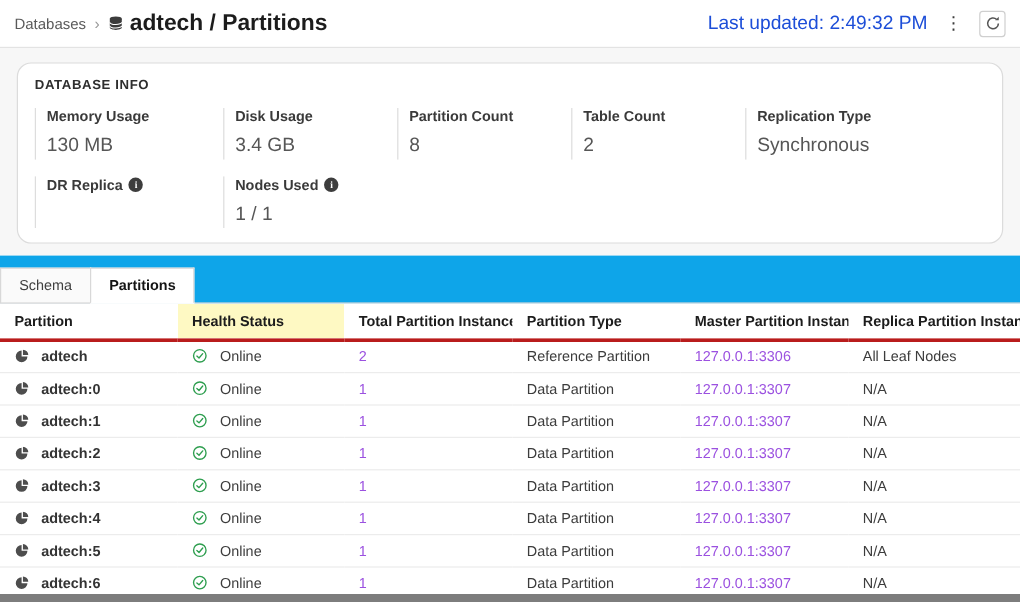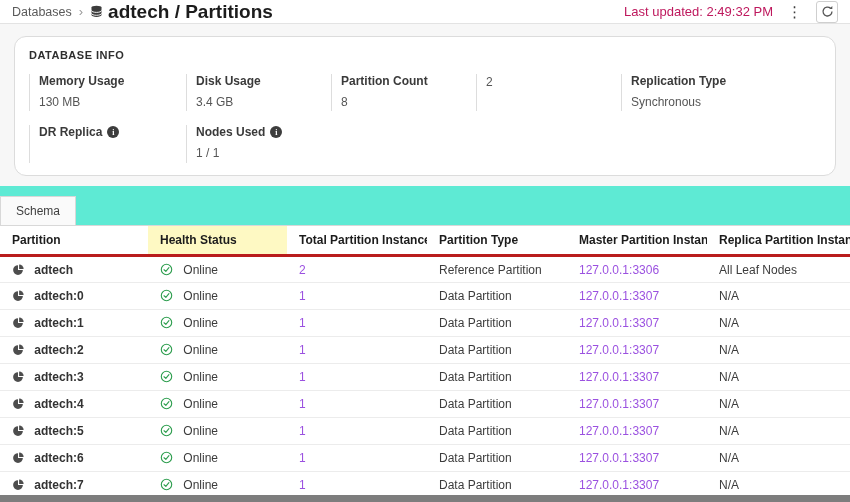--- a/index.html
+++ b/index.html
@@ -5,29 +5,29 @@
   * { box-sizing: border-box; }
   html,body { margin:0; padding:0; }
   body {
     width:850px; height:502px; overflow:hidden; position:relative;
     font-family:"Liberation Sans", sans-serif;
     background:#ffffff; color:#333;
   }
 
   
   .topbar {
-    height:24px; background:#fff; border-bottom:1px solid #e3e3e3;
+    height:40px; background:#fff; border-bottom:1px solid #e3e3e3;
     display:flex; align-items:center; padding:0 12px;
   }
   .crumb-root { font-size:12.5px; color:#5a5a5a; cursor:pointer; }
   .crumb-sep { font-size:13px; color:#9a9a9a; margin:0 7px; }
   .db-icon { display:inline-flex; margin-right:5px; }
   .crumb-current { font-size:19px; font-weight:700; color:#1c1c1c; }
   .topbar-right { margin-left:auto; display:flex; align-items:center; gap:12px; }
-  .last-updated { font-size:13px; color:#be185d; }
+  .last-updated { font-size:16px; color:#1d4ed8; }
   .kebab-btn { font-size:15px; color:#3c3c3c; cursor:pointer; padding:0 2px; line-height:1; }
   .refresh-btn {
     width:22px; height:22px; border:1px solid #cfcfcf; border-radius:3px; background:#fff;
     display:flex; align-items:center; justify-content:center; cursor:pointer;
   }
 
   
   .gray-section { background:#f7f7f7; padding:12px 14px 10px; }
   .card {
     background:#fff; border:1px solid #dcdcdc; border-radius:12px;
@@ -38,26 +38,26 @@
   .stats-row + .stats-row { margin-top:14px; }
   .stat { border-left:1px solid #ddd; padding-left:9px; width:145px; }
   .stats-row .stat:first-child { width:157px; }
   .stats-row .stat:last-child { width:auto; flex:1; }
   .stat-label { display:flex; align-items:center; gap:5px; font-size:12px; font-weight:700; color:#3a3a3a; margin-bottom:6px; }
   .info-icon {
     width:12px; height:12px; border-radius:50%; background:#3d3d3d; color:#fff;
     font-size:8px; font-style:normal; display:inline-flex; align-items:center; justify-content:center;
     cursor:pointer; font-family:"Liberation Serif", serif;
   }
-  .stat-value { font-size:12px; color:#565656; line-height:1.45; }
+  .stat-value { font-size:16px; color:#565656; line-height:1.45; }
   .stats-row-2 .stat:first-child .stat-value { max-width:140px; }
 
   
   .tabs-bar {
-    display:flex; align-items:flex-end; background:#5eead4;
+    display:flex; align-items:flex-end; background:#0ea5e9;
     border-bottom:1px solid #d8d8d8; padding-top:10px;
   }
   .tab {
     font-size:12px; color:#3f3f3f; background:#fafafa;
     border:1px solid #d8d8d8; padding:7px 15px;
     margin-bottom:-1px; cursor:pointer; position:relative;
   }
   .tab + .tab { margin-left:-1px; }
   .tab.active {
     background:#fff; font-weight:700; color:#141414;
@@ -130,20 +130,24 @@
 
   <div class="stat">
     <div class="stat-label">
       <span>Partition Count</span>
 
     </div>
     <div class="stat-value">8</div>
   </div>
 
   <div class="stat">
+    <div class="stat-label">
+      <span>Table Count</span>
+
+    </div>
     <div class="stat-value">2</div>
   </div>
 
   <div class="stat">
     <div class="stat-label">
       <span>Replication Type</span>
 
     </div>
     <div class="stat-value">Synchronous</div>
   </div>
@@ -162,20 +166,21 @@
       <span class="info-icon">i</span>
     </div>
     <div class="stat-value">1 / 1</div>
   </div>
 </div>
   </div>
 </div>
 
 <div class="tabs-bar">
     <div class="tab">Schema</div>
+    <div class="tab active">Partitions</div>
   </div>
 
 <div class="table-wrap">
   <table>
     <colgroup>
       <col style="width:148px">
         <col style="width:139px">
         <col style="width:140px">
       <col style="width:140px">
         <col style="width:140px">

